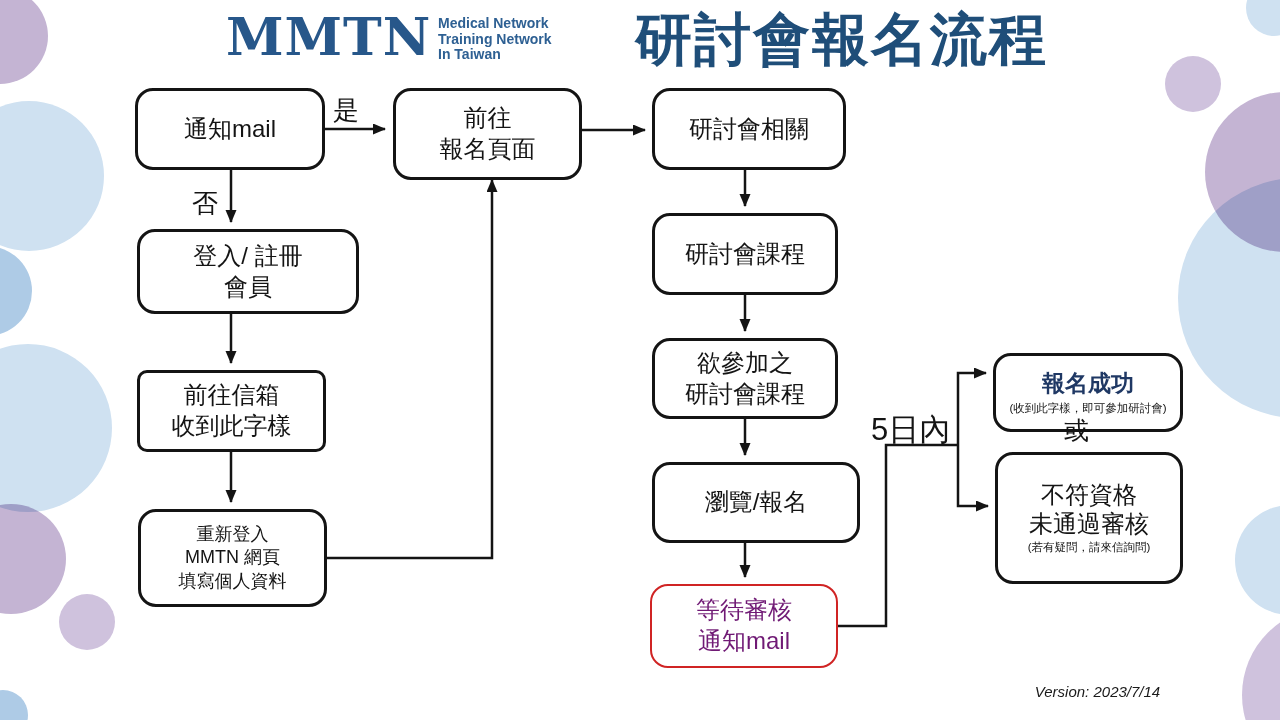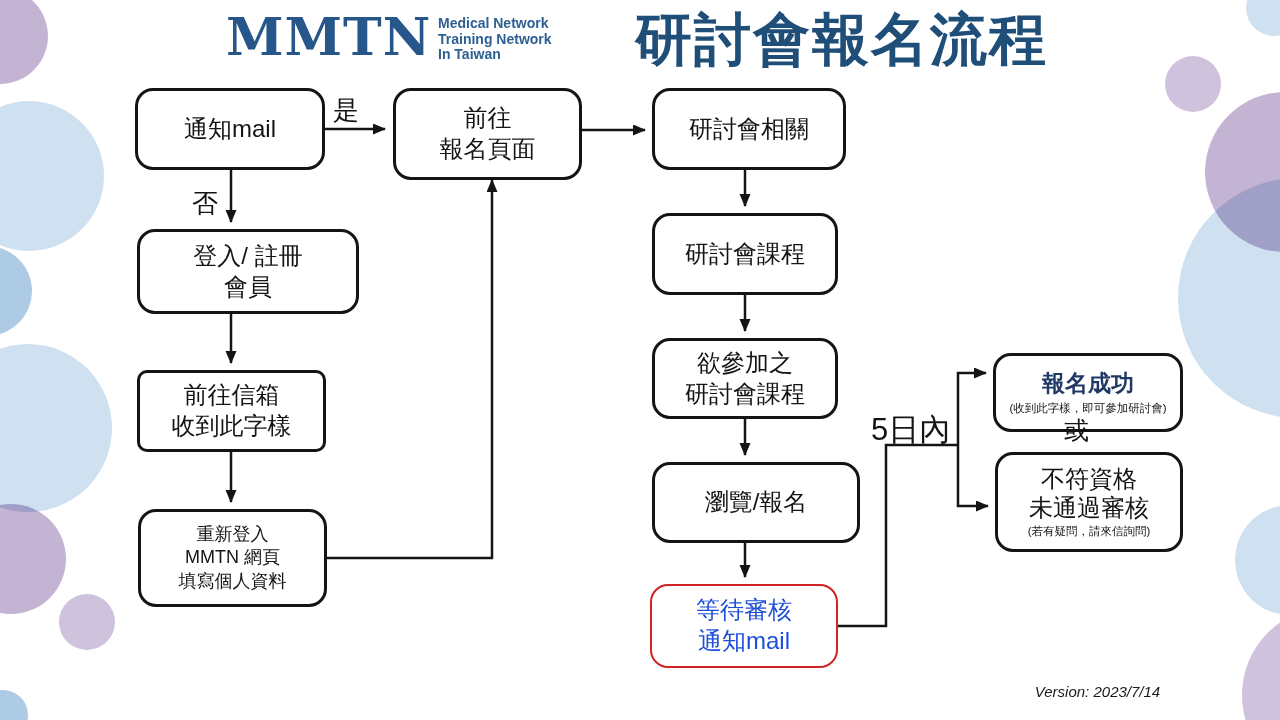--- a/index.html
+++ b/index.html
@@ -21,36 +21,36 @@
   .wires { position: absolute; left: 0; top: 0; z-index: 1; pointer-events: none; }
 
   
   .node {
     position: absolute; z-index: 2; background: #ffffff;
     border: 3px solid #141414; border-radius: 18px;
     display: flex; flex-direction: column; align-items: center; justify-content: center;
     font-size: 24px; color: #141414; line-height: 1.28; text-align: center;
   }
   .node .nl { display: block; }
-  .node.red { border-color: #d02424; color: #1d4ed8; border-width: 2.5px; }
+  .node.red { border-color: #d02424; color: #701a75; border-width: 2.5px; }
   .node .note { font-size: 11.5px; color: #141414; line-height: 1.3; margin-top: 2px; }
   .node .success-title { font-weight: bold; color: #1f3864; font-size: 23px; }
 
   .n0  { left:135px; top:88px;  width:190px; height:82px; }
   .n1  { left:393px; top:88px;  width:189px; height:92px; }
   .n2  { left:652px; top:88px;  width:194px; height:82px; }
   .n3  { left:137px; top:229px; width:222px; height:85px; }
   .n4  { left:652px; top:213px; width:186px; height:82px; }
   .n5  { left:137px; top:370px; width:189px; height:82px;border-radius:10px; }
   .n6  { left:652px; top:338px; width:186px; height:81px; }
   .n7  { left:138px; top:509px; width:189px; height:98px; font-size:18px; }
   .n8  { left:652px; top:462px; width:208px; height:81px; }
   .n9  { left:650px; top:584px; width:188px; height:84px; }
   .n10 { left:993px; top:333px; width:190px; height:79px;margin-top:20px; }
-  .n11 { left:995px; top:452px; width:188px; height:100px; line-height:1.2; }
+  .n11 { left:995px; top:452px; width:188px; height:132px; line-height:1.2; }
 
   
   .elabel { position: absolute; z-index: 2; color: #141414; }
   .lbl-yes { left:333px; top:93px;  font-size:26px; }
   .lbl-no  { left:192px; top:186px; font-size:26px; }
   .lbl-5d  { left:871px; top:409px; font-size:31px; }
   .lbl-or  { left:1064px; top:414px; font-size:25px; }
 
   
   .logo-text {

